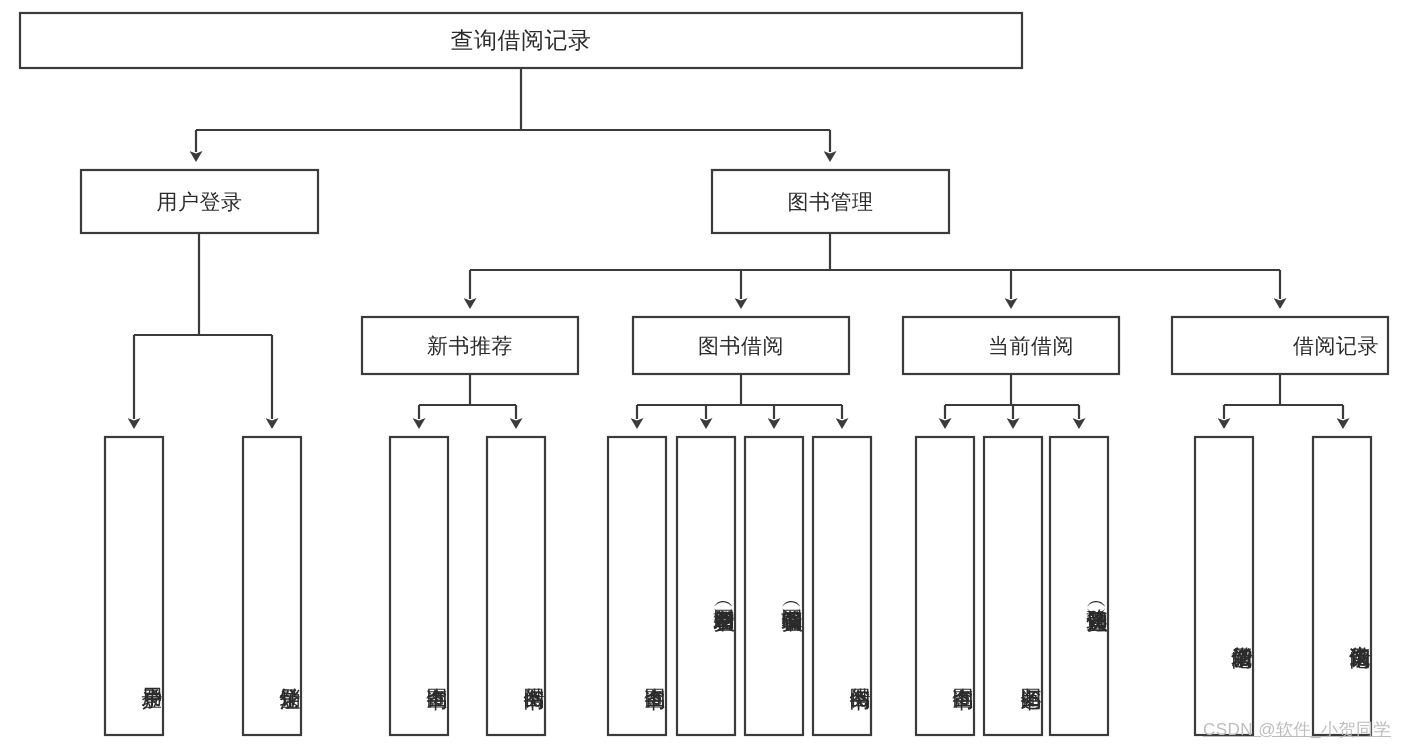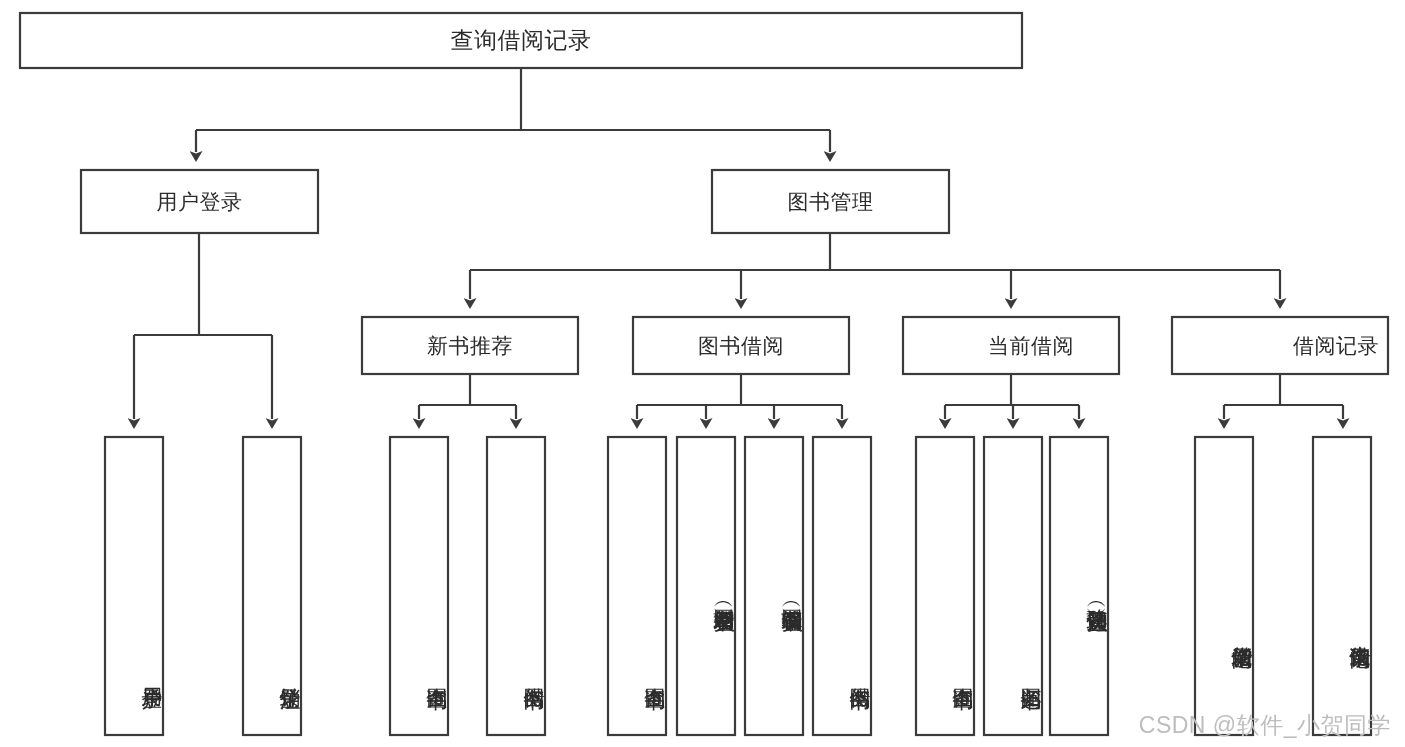--- a/index.html
+++ b/index.html
@@ -64,25 +64,26 @@
     letter-spacing: 0.5px;
     writing-mode: vertical-rl;
     text-orientation: upright;
     -webkit-writing-mode: vertical-rl;
     pointer-events: none;
   }
   .watermark {
     position: absolute;
     right: 14px;
     bottom: 6px;
-    font-size: 23px;
+    font-size: 17px;
     color: #bdbdbd;
     letter-spacing: 0.5px;
     white-space: nowrap;
     pointer-events: none;
+    text-decoration: underline;
   }
 </style>
 </head>
 <body>
 
 <div id="diagram-root">
 
   <svg class="diagram-canvas" viewBox="0 0 1405 747">
     <defs>
       <marker id="arrow" markerWidth="11" markerHeight="13" refX="1" refY="6.5" orient="auto" markerUnits="userSpaceOnUse">

